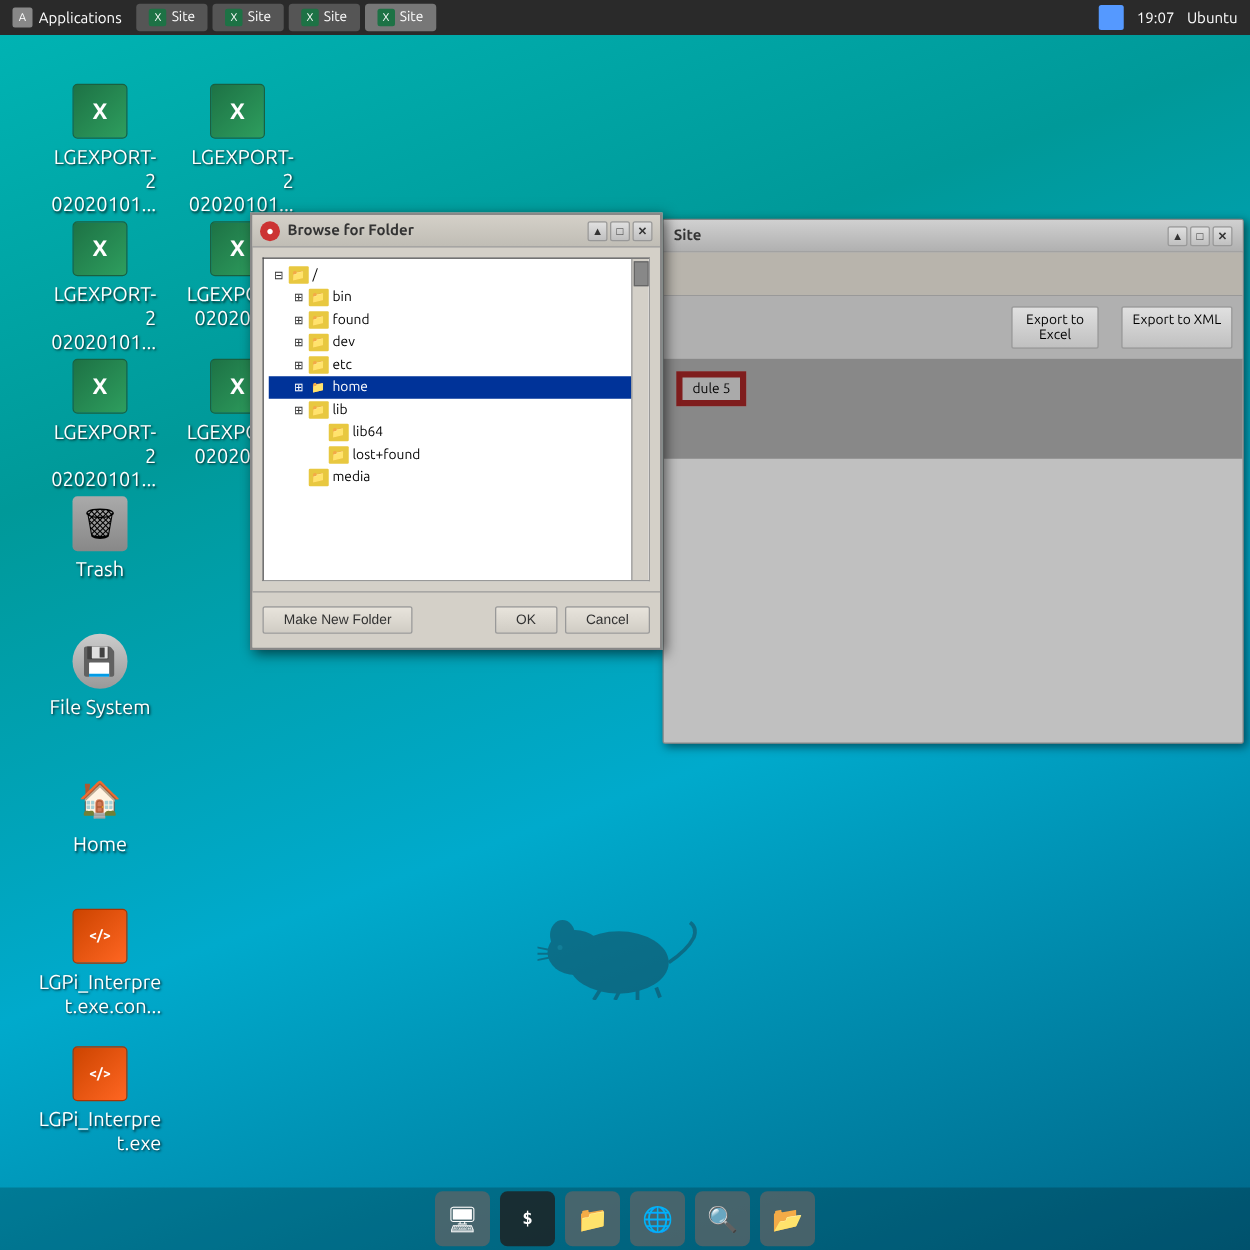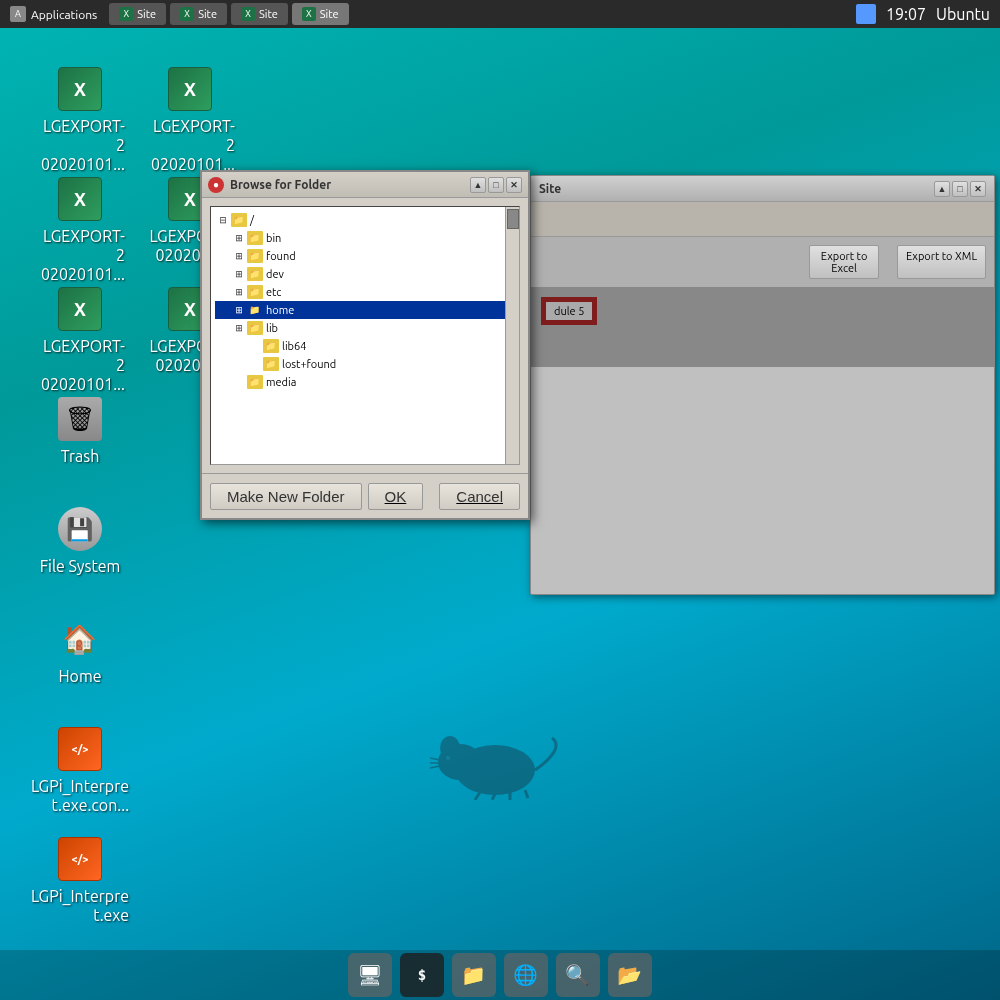--- a/index.html
+++ b/index.html
@@ -57,21 +57,21 @@
       margin: 0 2px;
     }
     .taskbar-window-btn.active {
       background: #777;
     }
     .taskbar-right {
       margin-left: auto;
       display: flex;
       align-items: center;
       color: white;
-      font-size: 16px;
+      font-size: 12px;
       padding-right: 10px;
       gap: 10px;
     }
     .clock-indicator {
       width: 20px;
       height: 20px;
       background: #5599ff;
       border-radius: 2px;
     }
 
@@ -387,28 +387,27 @@
       display: flex;
       align-items: center;
       justify-content: space-between;
       padding: 0 8px;
     }
     .dialog-btn {
       padding: 4px 16px;
       background: linear-gradient(180deg, #e8e4dc, #d0ccc4);
       border: 1px solid #999;
       border-radius: 2px;
-      font-size: 15px;
+      font-size: 11px;
       cursor: pointer;
       color: #333;
     }
     .dialog-buttons-right {
       display: flex;
-      gap: 16px;
-      text-decoration: underline;
+      gap: 6px;
     }
 
     
     .indent-1 { padding-left: 16px; }
     .indent-2 { padding-left: 32px; }
   </style>
 </head>
 <body>
 
 <div class="taskbar-top">

